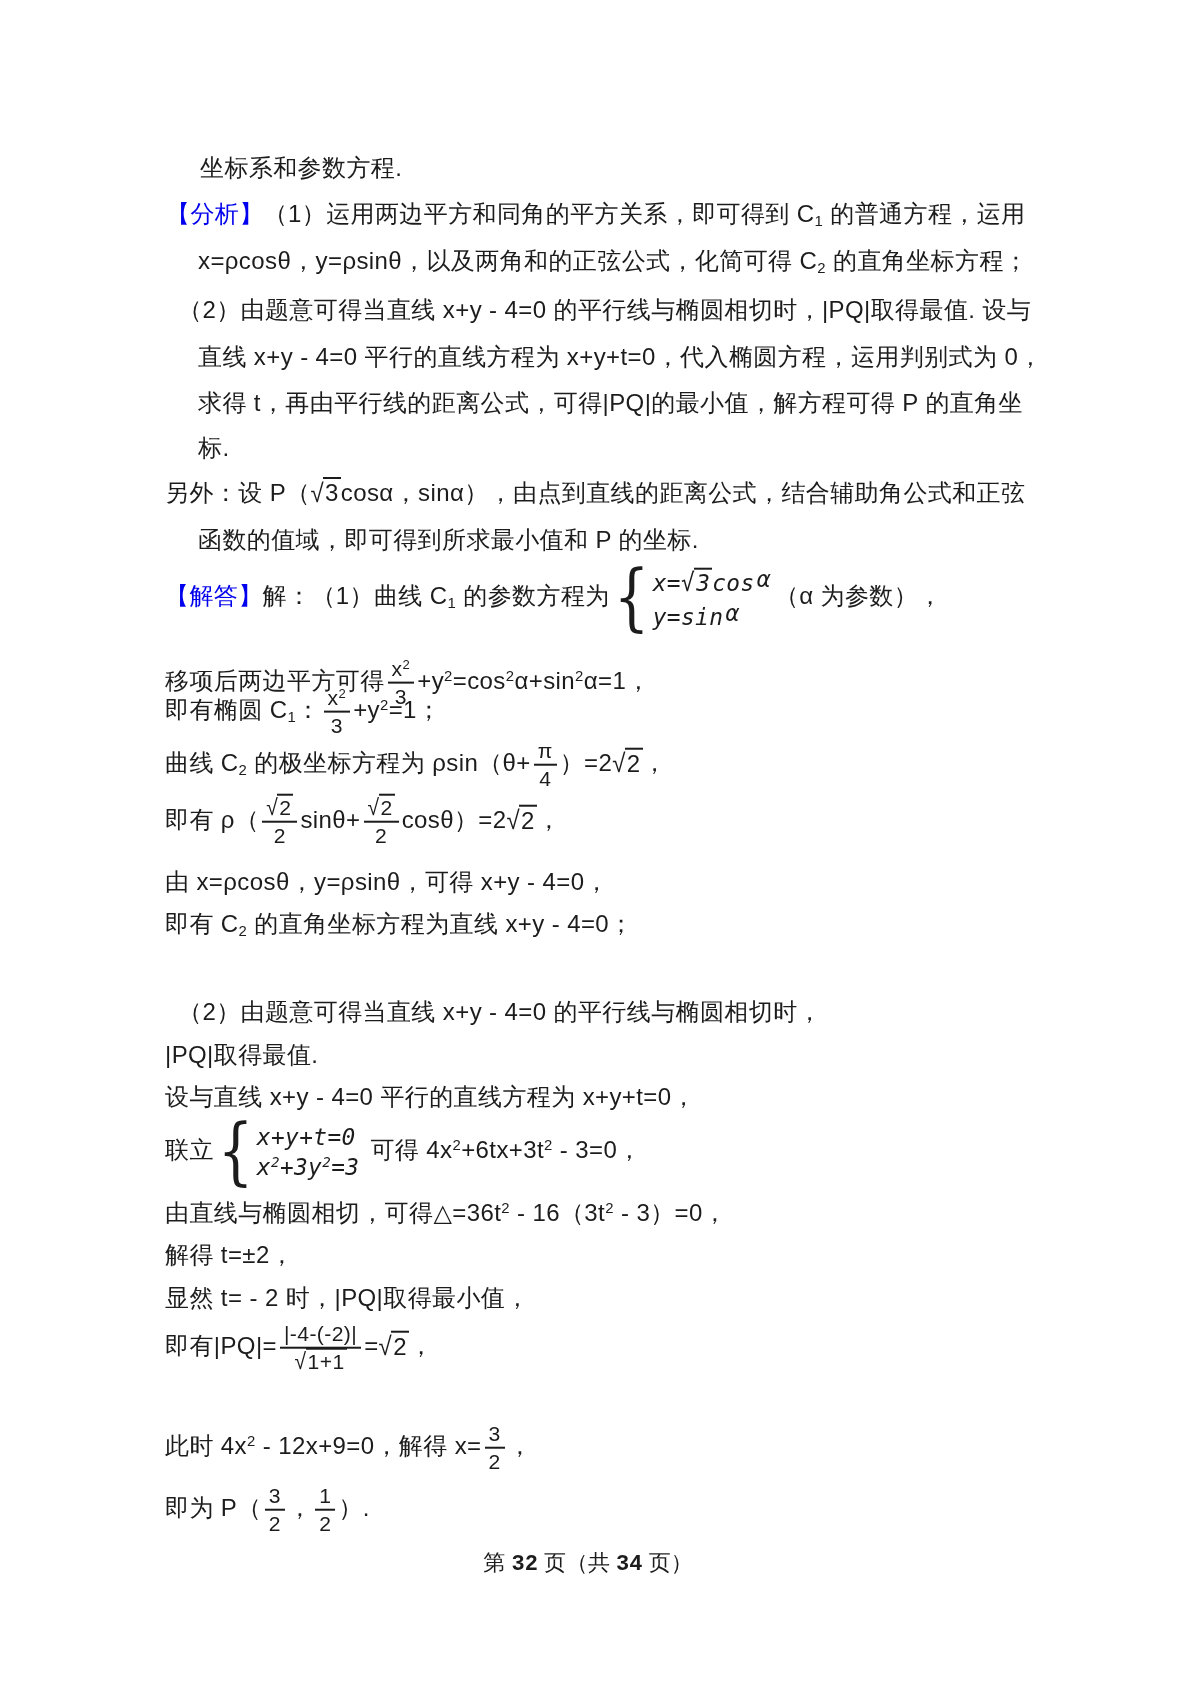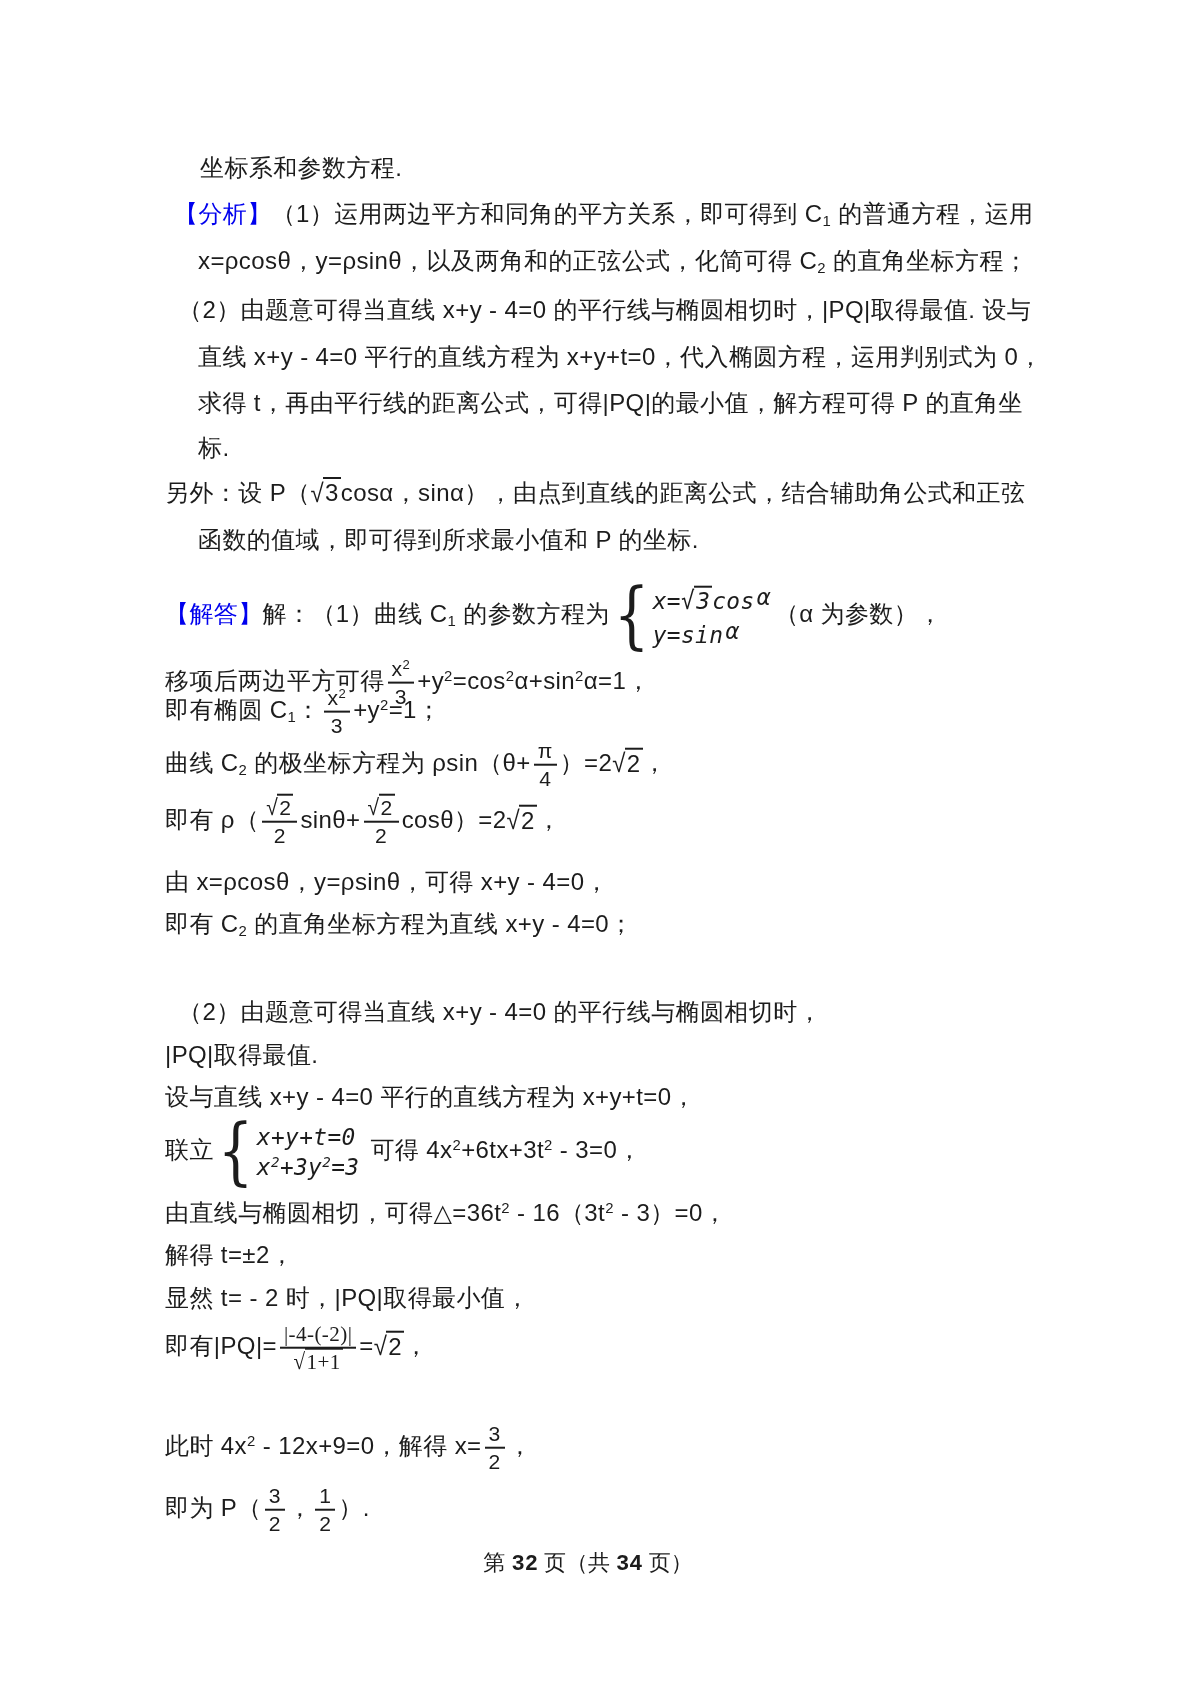--- a/index.html
+++ b/index.html
@@ -19,49 +19,49 @@
   .sqrt .rs{display:inline-block;transform:scaleY(1.08);margin-right:-1px;}
   .sqrt .rb{border-top:2px solid #1c1c1c;padding:0 2px;}
   
   .system{display:inline-flex;vertical-align:middle;align-items:center;margin:0 4px;}
   .system .brace{font-family:"DejaVu Serif",serif;font-weight:300;font-size:56px;line-height:0.9;
                  transform:scaleY(1.3);margin-right:3px;}
   .system .rows{display:inline-flex;flex-direction:column;row-gap:4px;text-align:left;
                 font-family:"DejaVu Sans Mono","Liberation Mono",monospace;font-size:0.95em;font-style:italic;}
   .system .row{white-space:pre;line-height:1.15;}
   .al{vertical-align:0.18em;margin-left:2px;}
-  .mono{font-family:Liberation Serif, serif;}
+  .mono{font-family:Liberation Sans, sans-serif;}
   
   .footer{position:absolute;left:0;width:100%;text-align:center;font-size:22px;transform:translateY(-50%);}
   .footer .bnum{font-weight:bold;font-family:Liberation Mono, monospace;}
 </style>
 </head>
 <body>
 
 <div class="page">
 
   <div class="line" style="top:168px;left:200px"><span>坐标系和参数方程.</span></div>
 
-  <div class="line" style="top:215px;left:174px"><span class="blue">【分析】</span><span>（1）运用两边平方和同角的平方关系，即可得到 C</span><sub class="sb">1</sub><span> 的普通方程，运用</span></div>
+  <div class="line" style="top:215px;left:166px"><span class="blue">【分析】</span><span>（1）运用两边平方和同角的平方关系，即可得到 C</span><sub class="sb">1</sub><span> 的普通方程，运用</span></div>
 
   <div class="line" style="top:262px;left:198px"><span>x=ρcosθ，y=ρsinθ，以及两角和的正弦公式，化简可得 C</span><sub class="sb">2</sub><span> 的直角坐标方程；</span></div>
 
   <div class="line" style="top:310px;left:178px"><span>（2）由题意可得当直线 x+y - 4=0 的平行线与椭圆相切时，|PQ|取得最值. 设与</span></div>
 
   <div class="line" style="top:357px;left:198px"><span>直线 x+y - 4=0 平行的直线方程为 x+y+t=0，代入椭圆方程，运用判别式为 0，</span></div>
 
   <div class="line" style="top:403px;left:198px"><span>求得 t，再由平行线的距离公式，可得|PQ|的最小值，解方程可得 P 的直角坐</span></div>
 
   <div class="line" style="top:448px;left:198px"><span>标.</span></div>
 
   <div class="line" style="top:493px;left:165px"><span>另外：设 P（</span><span class="sqrt"><span class="rs">√</span><span class="rb">3</span></span><span>cosα，sinα），由点到直线的距离公式，结合辅助角公式和正弦</span></div>
 
   <div class="line" style="top:540px;left:198px"><span>函数的值域，即可得到所求最小值和 P 的坐标.</span></div>
 
-  <div class="line" style="top:616px;left:165px"><span class="blue">【解答】</span><span>解：（1）曲线 C</span><sub class="sb">1</sub><span> 的参数方程为</span><span class="system">
+  <div class="line" style="top:598px;left:165px"><span class="blue">【解答】</span><span>解：（1）曲线 C</span><sub class="sb">1</sub><span> 的参数方程为</span><span class="system">
         <span class="brace">{</span>
         <span class="rows">
           <span class="row"><span>x=</span><span class="sqrt"><span class="rs">√</span><span class="rb">3</span></span><span>cos</span><span class="al">α</span></span>
           <span class="row"><span>y=sin</span><span class="al">α</span></span>
         </span>
       </span><span>（α 为参数），</span></div>
 
   <div class="line" style="top:683px;left:165px"><span>移项后两边平方可得</span><span class="frac"><span class="num"><span>x</span><sup class="sp">2</sup></span><span class="den">3</span></span><span>+y</span><sup class="sp">2</sup><span>=cos</span><sup class="sp">2</sup><span>α+sin</span><sup class="sp">2</sup><span>α=1，</span></div>
 
   <div class="line" style="top:712px;left:165px"><span>即有椭圆 C</span><sub class="sb">1</sub><span>：</span><span class="frac"><span class="num"><span>x</span><sup class="sp">2</sup></span><span class="den">3</span></span><span>+y</span><sup class="sp">2</sup><span>=1；</span></div>

